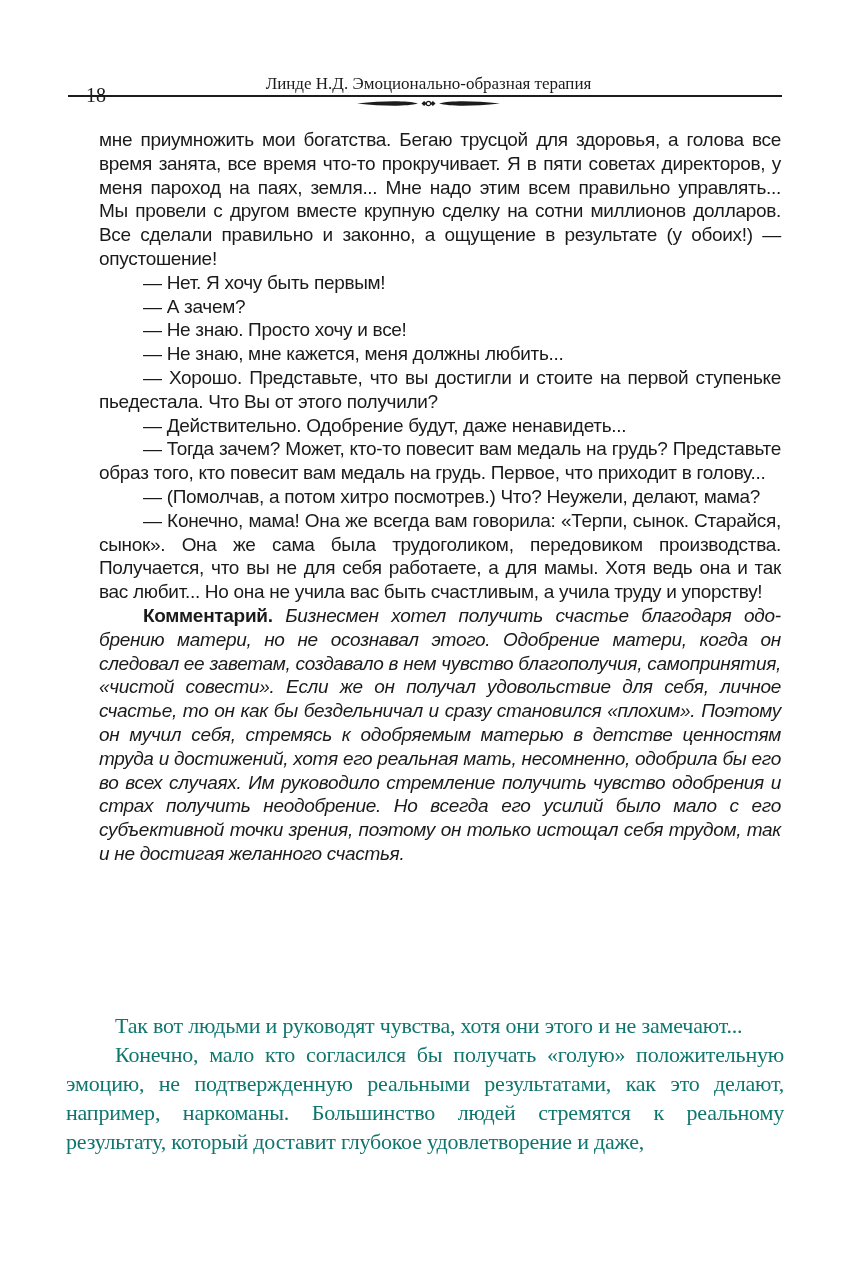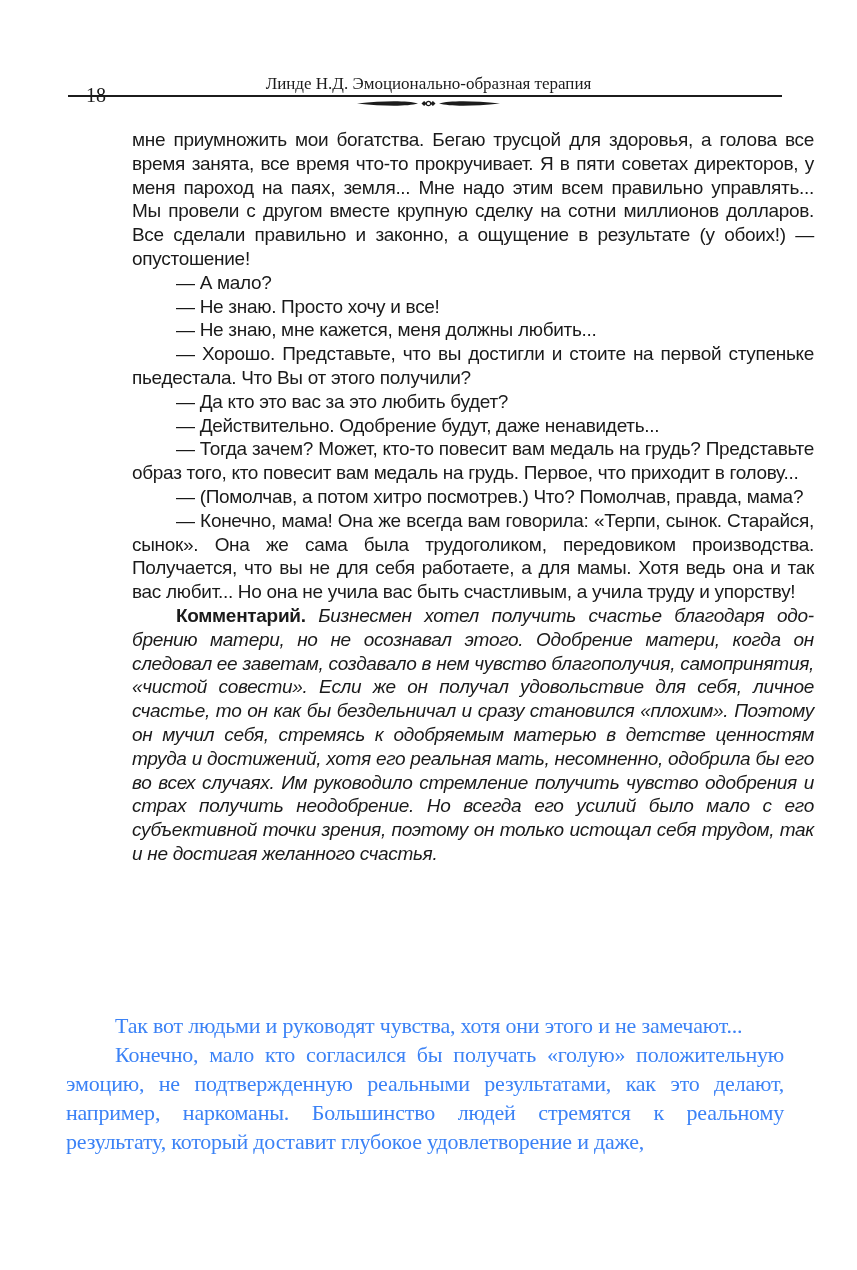--- a/index.html
+++ b/index.html
@@ -39,35 +39,34 @@
   }
 
   
   .excerpt {
     position: absolute; left: 99px; top: 128px; width: 682px;
     font-family: "Liberation Sans", sans-serif;
     font-size: 19px; line-height: 23.8px;
     letter-spacing: -0.3px;
     text-align: justify;
     color: #1a1a1a;
-    margin-left: 33px;
   }
   .excerpt p { margin: 0; text-indent: 44px; }
   .excerpt p.noindent { text-indent: 0; }
   .comment-label { font-weight: bold; font-style: normal; }
   .comment-text  { font-style: italic; }
 
   
   .main-text {
     position: absolute; left: 66px; top: 1011px; width: 718px;
     font-family: "Liberation Serif", serif;
     font-size: 22px; line-height: 29px;
     letter-spacing: -0.2px;
     text-align: justify;
-    color: #3b82f6;
+    color: #0f766e;
   }
   .main-text p { margin: 0; text-indent: 49px; }
 </style>
 </head>
 <body>
 
 <div class="page">
 
   <div>
     <span class="page-number">18</span>
@@ -77,28 +76,28 @@
       <path d="M0,4.5 C28,1.6 50,1.6 61,4.5 C50,7.4 28,7.4 0,4.5 Z" fill="#1c1c1c"></path>
       <path d="M143,4.5 C115,1.6 93,1.6 82,4.5 C93,7.4 115,7.4 143,4.5 Z" fill="#1c1c1c"></path>
       <path d="M64.5,4.5 l2.6,-2.4 2.6,2.4 -2.6,2.4 Z" fill="#1c1c1c"></path>
       <circle cx="71.5" cy="4.5" r="2.2" fill="none" stroke="#1c1c1c" stroke-width="1.2"></circle>
       <path d="M73.3,4.5 l2.6,-2.4 2.6,2.4 -2.6,2.4 Z" fill="#1c1c1c"></path>
     </svg>
   </div>
 
   <div class="excerpt">
     <p class="noindent">мне приумножить мои богатства. Бегаю трусцой для здоровья, а голова все время занята, все время что-то прокручивает. Я в пяти советах дирек­торов, у меня пароход на паях, земля... Мне надо этим всем правильно управлять... Мы провели с другом вместе крупную сделку на сотни мил­лионов долларов. Все сделали правильно и законно, а ощущение в результате (у обоих!) — опустошение!</p>
-    <p>— А мало?</p>
+    <p>— Нет. Я хочу быть первым!</p>
+    <p>— А зачем?</p>
     <p>— Не знаю. Просто хочу и все!</p>
     <p>— Не знаю, мне кажется, меня должны любить...</p>
     <p>— Хорошо. Представьте, что вы достигли и стоите на первой сту­пеньке пьедестала. Что Вы от этого получили?</p>
-    <p>— Да кто это вас за это любить будет?</p>
     <p>— Действительно. Одобрение будут, даже ненавидеть...</p>
     <p>— Тогда зачем? Может, кто-то повесит вам медаль на грудь? Представьте образ того, кто повесит вам медаль на грудь. Первое, что приходит в голову...</p>
-    <p>— (Помолчав, а потом хитро посмотрев.) Что? Помолчав, правда, мама?</p>
+    <p>— (Помолчав, а потом хитро посмотрев.) Что? Неужели, делают, мама?</p>
     <p>— Конечно, мама! Она же всегда вам говорила: «Терпи, сынок. Старайся, сынок». Она же сама была трудоголиком, передовиком произ­водства. Получается, что вы не для себя работаете, а для мамы. Хотя ведь она и так вас любит... Но она не учила вас быть счастливым, а учила труду и упорству!</p>
     <p><b class="comment-label">Комментарий.</b> <i class="comment-text">Бизнесмен хотел получить счастье благодаря одо­брению матери, но не осознавал этого. Одобрение матери, когда он следовал ее заветам, создавало в нем чувство благополучия, самопри­нятия, «чистой совести». Если же он получал удовольствие для себя, личное счастье, то он как бы бездельничал и сразу становился «пло­хим». Поэтому он мучил себя, стремясь к одобряемым матерью в дет­стве ценностям труда и достижений, хотя его реальная мать, несо­мненно, одобрила бы его во всех случаях. Им руководило стремление получить чувство одобрения и страх получить неодобрение. Но всегда его усилий было мало с его субъективной точки зрения, поэтому он только истощал себя трудом, так и не достигая желанного счастья.</i></p>
   </div>
 
   <div class="main-text">
     <p>Так вот людьми и руководят чувства, хотя они этого и не заме­чают...</p>
     <p>Конечно, мало кто согласился бы получать «голую» положитель­ную эмоцию, не подтвержденную реальными результатами, как это делают, например, наркоманы. Большинство людей стремятся к реаль­ному результату, который доставит глубокое удовлетворение и даже,</p>
   </div>
 
 </div>

